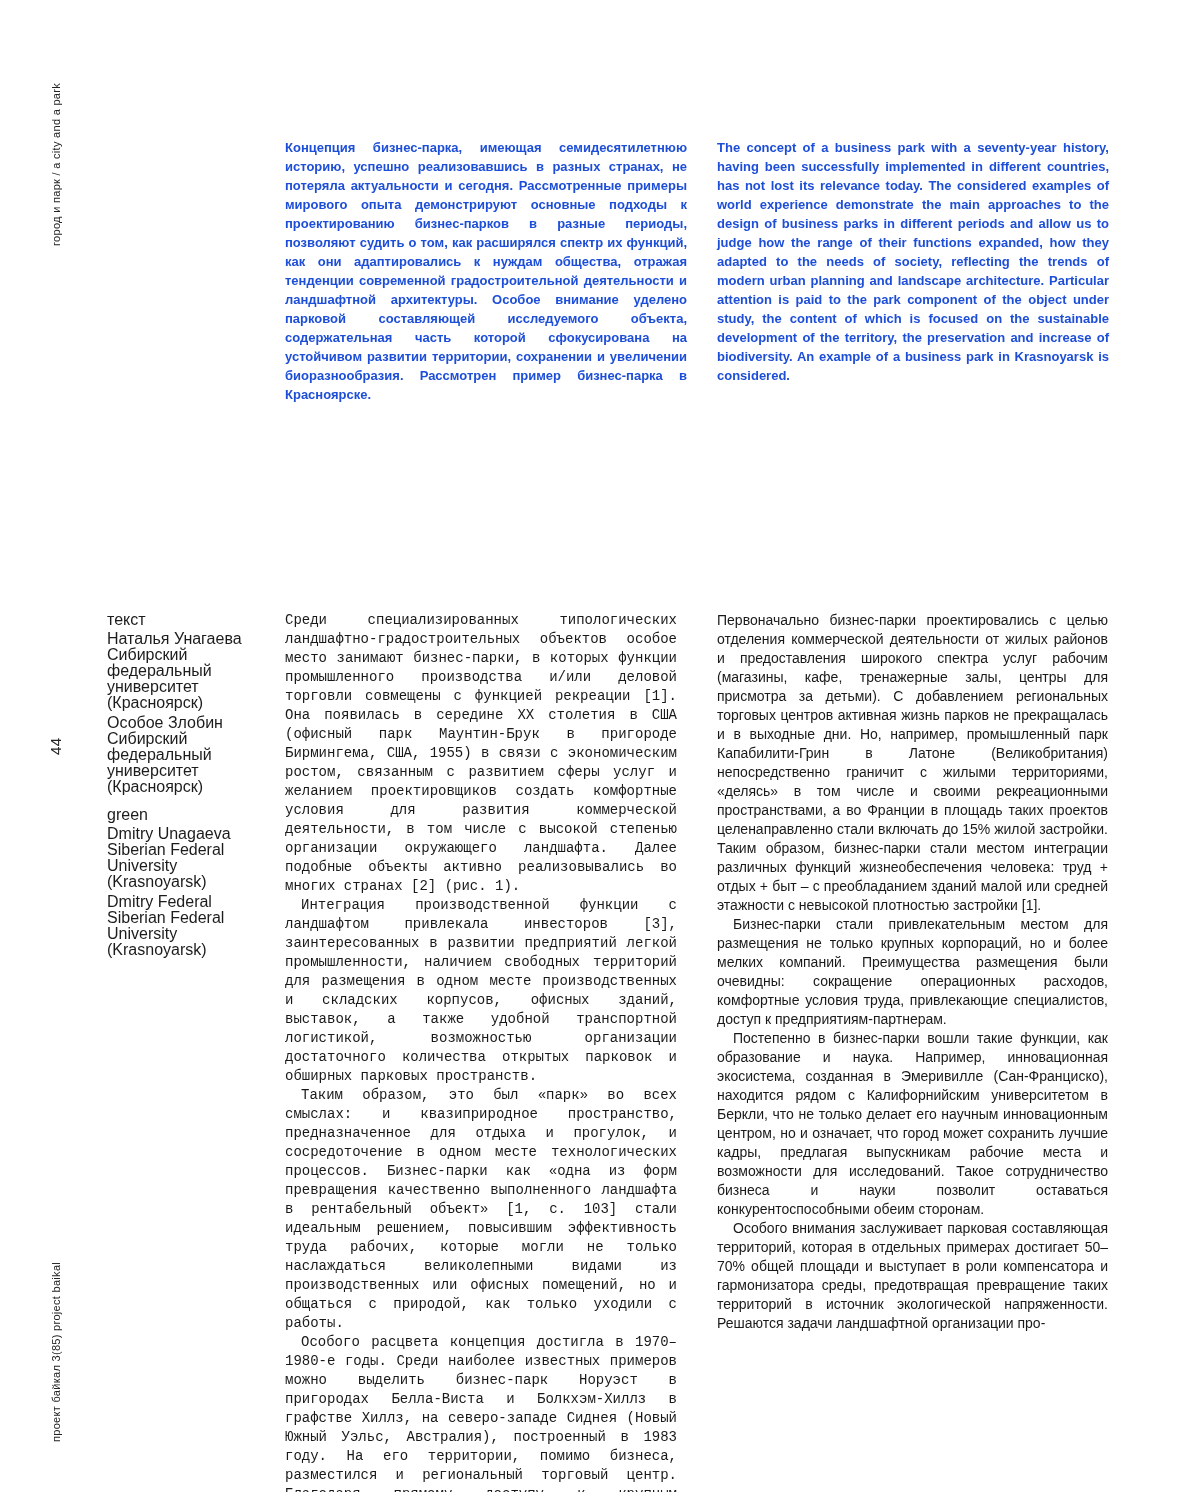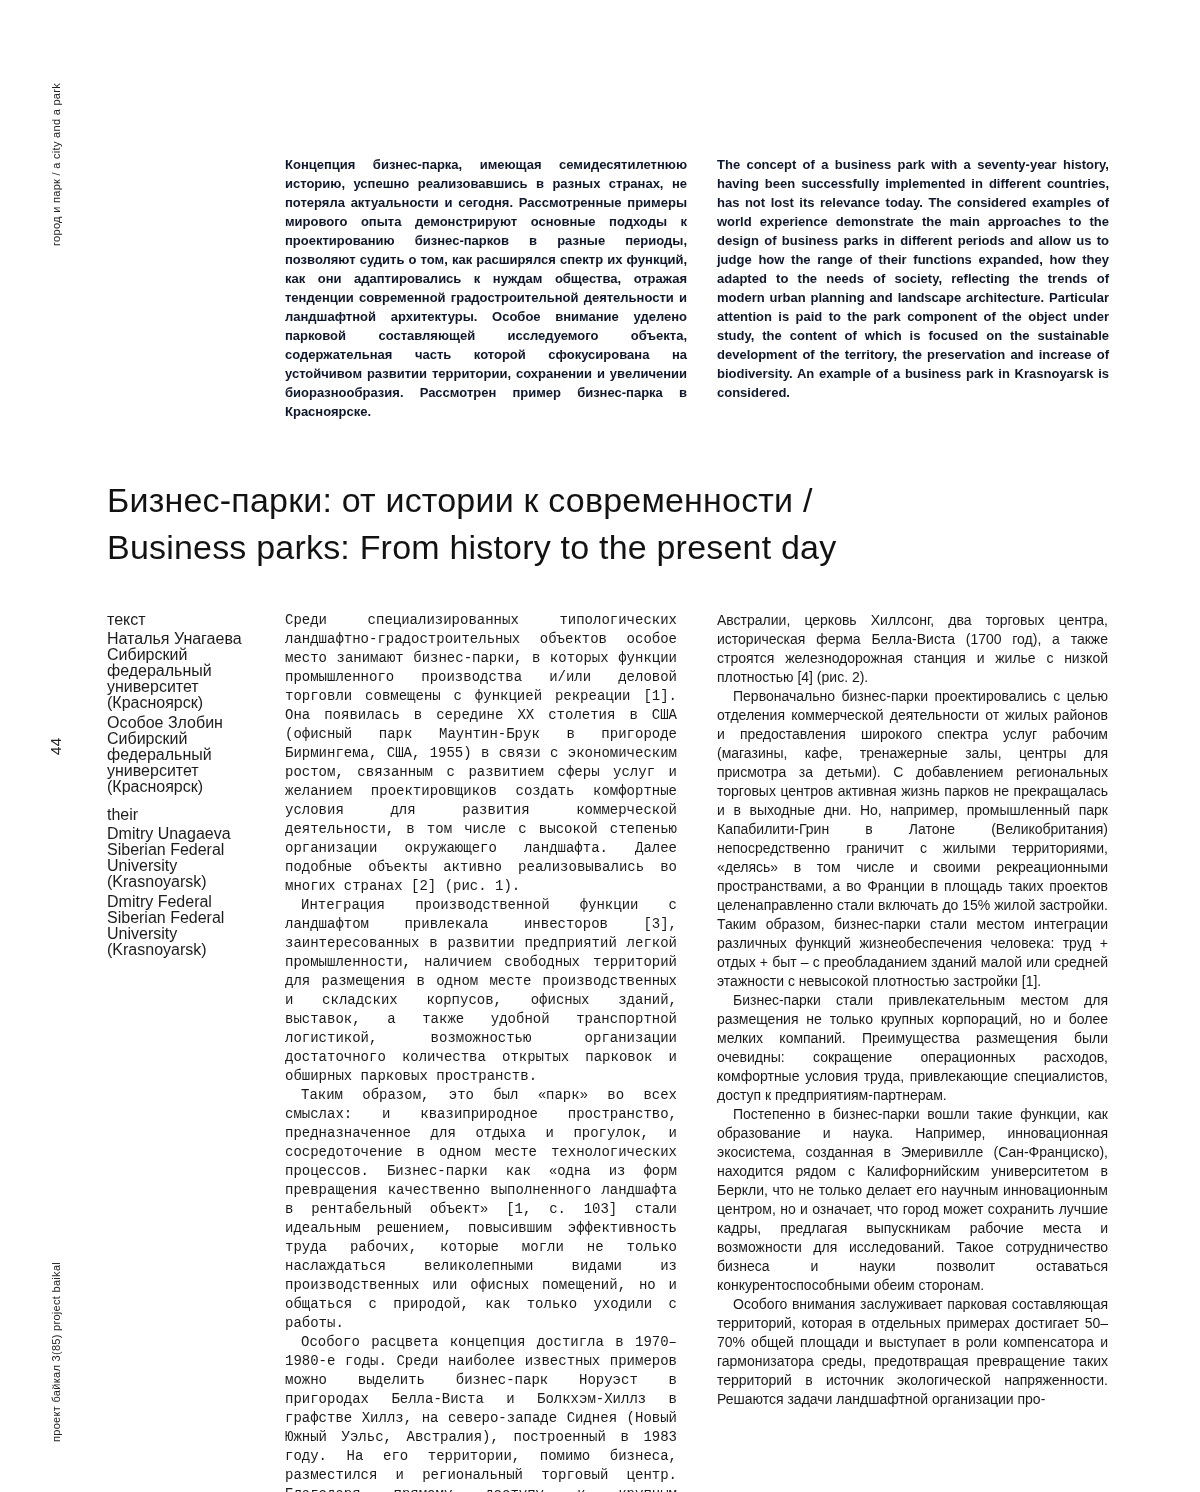--- a/index.html
+++ b/index.html
@@ -21,26 +21,26 @@
     font-size:11px;
     letter-spacing:0.3px;
     color:#222222;
   }
   .side-top    { left:50px; top:246px; }
   .side-num    { left:47px; top:755px; font-size:15px; letter-spacing:0.5px; }
   .side-bottom { left:50px; top:1442px; }
 
   .abstract {
     position:absolute;
-    top:155px;
+    top:138px;
     font-weight:bold;
     font-size:13px;
     line-height:19px;
     text-align:justify;
-    color:#0f172a;
+    color:#1d4ed8;
   }
   .abstract-ru { left:285px; width:402px; }
   .abstract-en { left:717px; width:392px; }
   .abstract .keywords { margin-top:19px; }
 
   .title {
     position:absolute;
     left:107px;
     top:477px;
     width:1060px;
@@ -87,54 +87,49 @@
   <div class="vtext side-bottom">проект байкал 3(85) project baikal</div>
 
   <div class="abstract abstract-ru">
     <p>Концепция бизнес-парка, имеющая семидесятилетнюю историю, успешно реализовавшись в разных странах, не потеряла актуальности и сегодня. Рассмотренные примеры мирового опыта демонстрируют основные подходы к проектированию бизнес-парков в разные периоды, позволяют судить о том, как расширялся спектр их функций, как они адаптировались к нуждам общества, отражая тенденции современной градостроительной деятельности и ландшафтной архитектуры. Особое внимание уделено парковой составляющей исследуемого объекта, содержательная часть которой сфокусирована на устойчивом развитии территории, сохранении и увеличении биоразнообразия. Рассмотрен пример бизнес-парка в Красноярске.</p>
   </div>
 
   <div class="abstract abstract-en">
     <p>The concept of a business park with a seventy-year history, having been successfully implemented in different countries, has not lost its relevance today. The considered examples of world experience demonstrate the main approaches to the design of business parks in different periods and allow us to judge how the range of their functions expanded, how they adapted to the needs of society, reflecting the trends of modern urban planning and landscape architecture. Particular attention is paid to the park component of the object under study, the content of which is focused on the sustainable development of the territory, the preservation and increase of biodiversity. An example of a business park in Krasnoyarsk is considered.</p>
   </div>
 
-  <h1 class="title">
-    <span>Бизнес-парки: от истории к современности /</span><br>
-    <span>Business parks: From history to the present day</span>
-  </h1>
 
   <div class="authors">
     <div class="lbl">текст</div>
     <div class="entry">
       <div class="name">Наталья Унагаева</div>
       <div class="aff">Сибирский федеральный университет (Красноярск)</div>
     </div>
     <div class="entry">
       <div class="name">Особое Злобин</div>
       <div class="aff">Сибирский федеральный университет (Красноярск)</div>
     </div>
-    <div class="lbl en">their</div>
+    <div class="lbl en">green</div>
     <div class="entry">
       <div class="name">Dmitry Unagaeva</div>
       <div class="aff">Siberian Federal University (Krasnoyarsk)</div>
     </div>
     <div class="entry">
       <div class="name">Dmitry Federal</div>
       <div class="aff">Siberian Federal University (Krasnoyarsk)</div>
     </div>
   </div>
 
   <div class="col col-a">
     <p>Среди специализированных типологических ландшафтно-градостроительных объектов особое место занимают бизнес-парки, в которых функции промышленного производства и/или деловой торговли совмещены с функцией рекреации [1]. Она появилась в середине XX столетия в США (офисный парк Маунтин-Брук в пригороде Бирмингема, США, 1955) в связи с экономическим ростом, связанным с развитием сферы услуг и желанием проектировщиков создать комфортные условия для развития коммерческой деятельности, в том числе с высокой степенью организации окружающего ландшафта. Далее подобные объекты активно реализовывались во многих странах [2] (рис. 1).</p>
     <p>Интеграция производственной функции с ландшафтом привлекала инвесторов [3], заинтересованных в развитии предприятий легкой промышленности, наличием свободных территорий для размещения в одном месте производственных и складских корпусов, офисных зданий, выставок, а также удобной транспортной логистикой, возможностью организации достаточного количества открытых парковок и обширных парковых пространств.</p>
     <p>Таким образом, это был «парк» во всех смыслах: и квазиприродное пространство, предназначенное для отдыха и прогулок, и сосредоточение в одном месте технологических процессов. Бизнес-парки как «одна из форм превращения качественно выполненного ландшафта в рентабельный объект» [1, с. 103] стали идеальным решением, повысившим эффективность труда рабочих, которые могли не только наслаждаться великолепными видами из производственных или офисных помещений, но и общаться с природой, как только уходили с работы.</p>
     <p>Особого расцвета концепция достигла в 1970–1980-е годы. Среди наиболее известных примеров можно выделить бизнес-парк Норуэст в пригородах Белла-Виста и Болкхэм-Хиллз в графстве Хиллз, на северо-западе Сиднея (Новый Южный Уэльс, Австралия), построенный в 1983 году. На его территории, помимо бизнеса, разместился и региональный торговый центр. Благодаря прямому доступу к крупным автомагистралям территория процветает и сегодня. На площади 172 га находятся более 400 компаний, где работает свыше 25 тыс. чел., обширные парковые пространства, крупнейший каток</p>
   </div>
 
   <div class="col col-b">
-    <p>Австралии, церковь Хиллсонг, два торговых центра, историческая ферма Белла-Виста (1700 год), а также строятся железнодорожная станция и жилье с низкой плотностью [4] (рис. 2).</p>
     <p>Первоначально бизнес-парки проектировались с целью отделения коммерческой деятельности от жилых районов и предоставления широкого спектра услуг рабочим (магазины, кафе, тренажерные залы, центры для присмотра за детьми). С добавлением региональных торговых центров активная жизнь парков не прекращалась и в выходные дни. Но, например, промышленный парк Капабилити-Грин в Латоне (Великобритания) непосредственно граничит с жилыми территориями, «делясь» в том числе и своими рекреационными пространствами, а во Франции в площадь таких проектов целенаправленно стали включать до 15% жилой застройки. Таким образом, бизнес-парки стали местом интеграции различных функций жизнеобеспечения человека: труд + отдых + быт – с преобладанием зданий малой или средней этажности с невысокой плотностью застройки [1].</p>
     <p>Бизнес-парки стали привлекательным местом для размещения не только крупных корпораций, но и более мелких компаний. Преимущества размещения были очевидны: сокращение операционных расходов, комфортные условия труда, привлекающие специалистов, доступ к предприятиям-партнерам.</p>
     <p>Постепенно в бизнес-парки вошли такие функции, как образование и наука. Например, инновационная экосистема, созданная в Эмеривилле (Сан-Франциско), находится рядом с Калифорнийским университетом в Беркли, что не только делает его научным инновационным центром, но и означает, что город может сохранить лучшие кадры, предлагая выпускникам рабочие места и возможности для исследований. Такое сотрудничество бизнеса и науки позволит оставаться конкурентоспособными обеим сторонам.</p>
     <p>Особого внимания заслуживает парковая составляющая территорий, которая в отдельных примерах достигает 50–70% общей площади и выступает в роли компенсатора и гармонизатора среды, предотвращая превращение таких территорий в источник экологической напряженности. Решаются задачи ландшафтной организации про-</p>
   </div>
 
 </div>
 
 </body></html>

